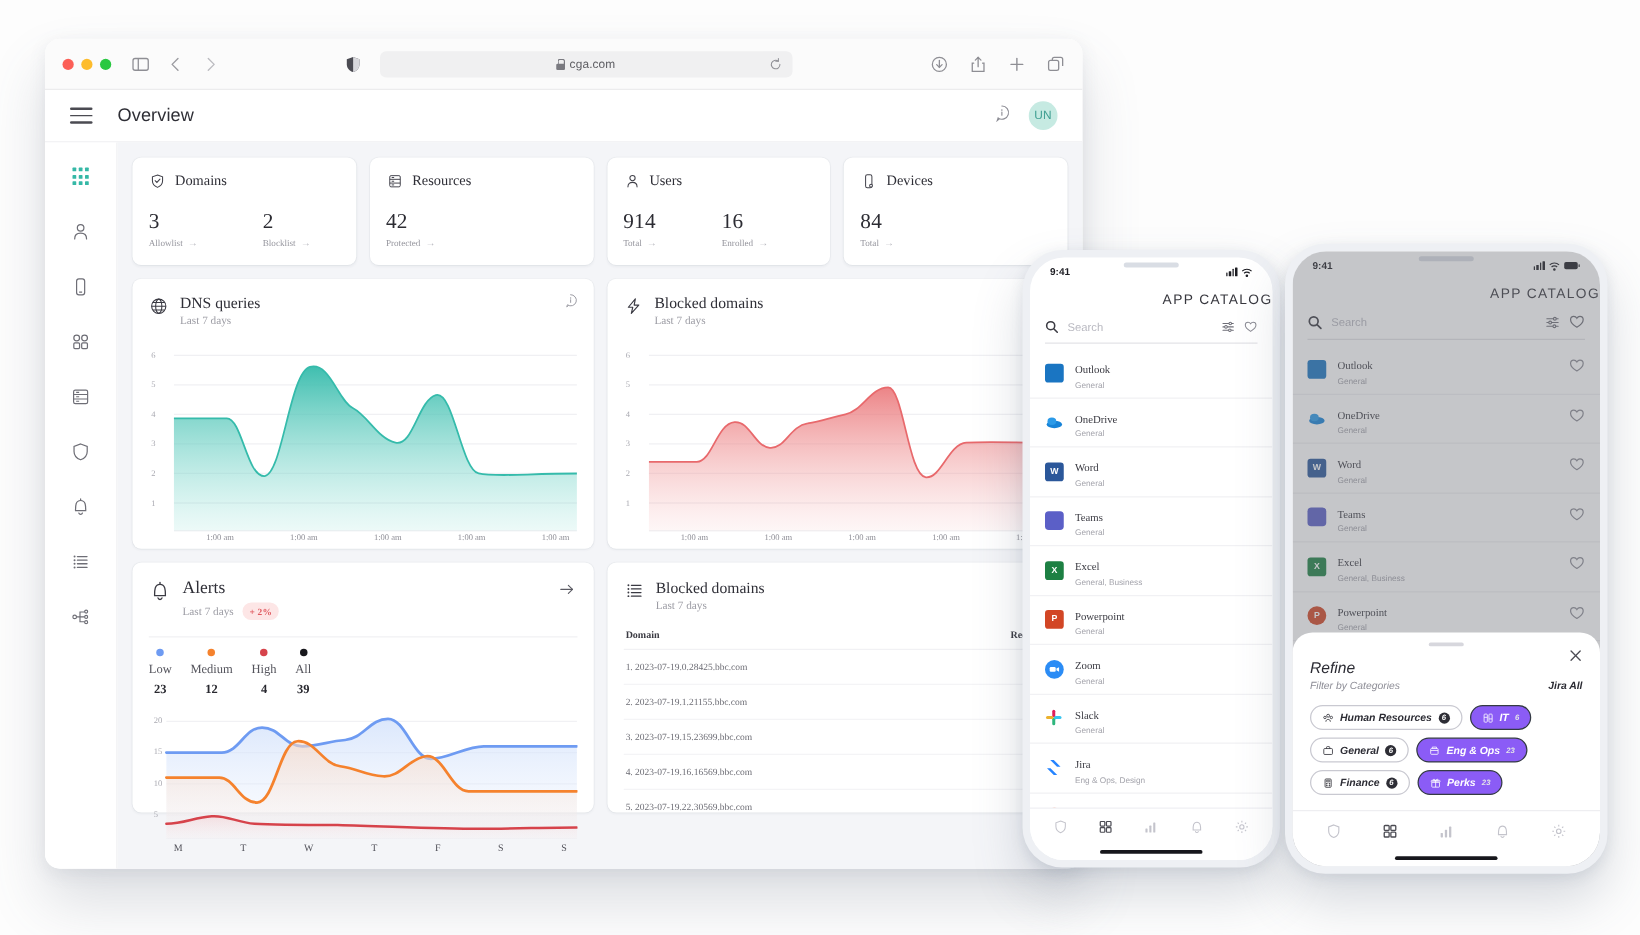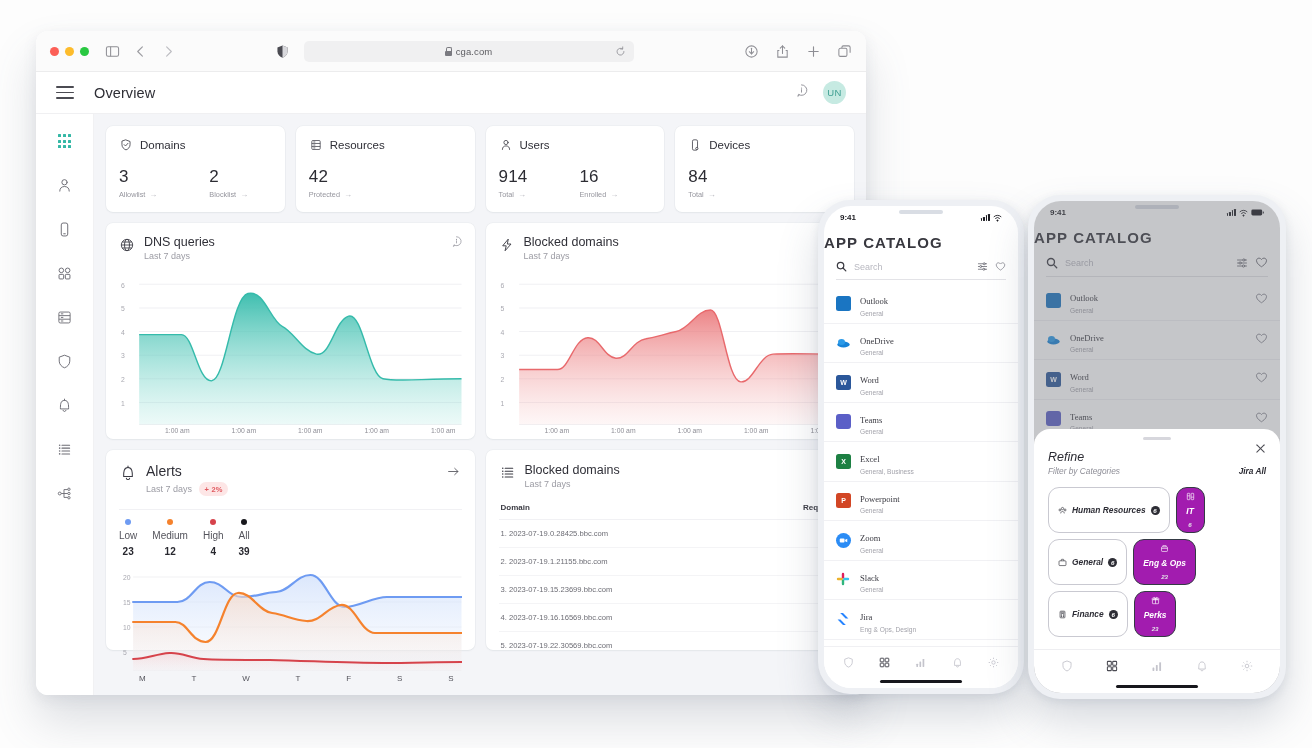--- a/index.html
+++ b/index.html
@@ -72,20 +72,21 @@
     padding-top: 16px; gap: 22px; flex: 0 0 58px;
   }
   .sb-item { width: 22px; height: 22px; display: flex; align-items: center; justify-content: center; color: #6e6e76; }
   .dotgrid { display: grid; grid-template-columns: repeat(3, 3px); gap: 2.4px; }
   .dotgrid i { width: 3px; height: 3px; background: #35b8a6; border-radius: .5px; display:block; }
 
   .content { flex: 1; background: #f4f5f8; padding: 12px 12px 0 12px; overflow: hidden; }
   .card {
     background: #fff; border-radius: 7px;
     box-shadow: 0 1px 2px rgba(40,50,70,.05), 0 0 0 .7px rgba(40,50,70,.035);
+    font-family: Liberation Serif, serif;
   }
 
   
   .stats { display: flex; gap: 11px; }
   .stat { flex: 1; padding: 12px 13px 13px; height: 86px; position: relative; }
   .stat-head { display: flex; align-items: center; gap: 7px; }
   .stat-title { font-size: 11.5px; color: #2f2f37; }
   .stat-vals { display: flex; gap: 52px; margin-top: 16px; }
   .stat-num { font-size: 17px; color: #2c2c33; font-weight: 400; line-height: 1.05; letter-spacing: .2px; }
   .stat-sub { font-size: 7.3px; color: #96969e; margin-top: 4px; display: flex; align-items: center; gap: 4px; }
@@ -151,22 +152,22 @@
     width: 44px; height: 3.5px; background: #d9dde4; border-radius: 3px; z-index: 4;
   }
   .statusbar {
     display: flex; align-items: center; justify-content: space-between;
     padding: 7px 16px 3px; font-size: 8px; font-weight: bold; color: #1c1c22;
   }
   .sb-right { display: flex; align-items: center; gap: 3px; }
   .bars { display: flex; align-items: flex-end; gap: 1px; }
   .bars i { width: 1.6px; background: #1c1c22; display: block; border-radius: .4px; }
   .ph-title {
-    text-align: left; font-size: 15px; color: #38383f;
-    letter-spacing: 1.1px; padding: 9px 0 10px; font-weight: bold;
+    text-align: right; font-size: 11px; color: #38383f;
+    letter-spacing: 1.1px; padding: 9px 0 10px;
   }
   .ph-search {
     margin: 0 12px; display: flex; align-items: center; gap: 7px;
     padding-bottom: 7px; border-bottom: 1px solid #e3e3e7;
   }
   .ph-search .sph { flex: 1; font-size: 9px; color: #b8b8c0; }
   .applist { margin-top: 4px; }
   .approw {
     display: flex; align-items: center; gap: 9px;
     padding: 6px 12px; border-bottom: 1px solid #f1f1f4; min-height: 32px;
@@ -195,21 +196,21 @@
   .sheet-title { font-size: 12.5px; color: #2b2b33; margin-top: 10px; }
   .sheet-rowsub { display: flex; align-items: baseline; justify-content: space-between; margin-top: 2px; }
   .sheet-sub { font-size: 8.3px; color: #8e8e97; }
   .clear-all { font-size: 8.3px; color: #2b2b33; font-weight: bold; }
   .chips { display: flex; flex-wrap: wrap; gap: 6px; margin-top: 11px; }
   .chip {
     display: flex; align-items: center; gap: 5px;
     border-radius: 11px; padding: 4px 9px; font-size: 8.4px; font-weight: bold;
   }
   .chip.light { background: #fff; border: 1px solid #c9c9d1; color: #2d2d35; }
-  .chip.dark { background: #a21caf; border: 1px solid #343a44; color: #fff; flex-direction: column; }
+  .chip.dark { background: #8b5cf6; border: 1px solid #343a44; color: #fff; }
   .chip .cnt {
     font-size: 6.2px; font-weight: bold;
   }
   .chip.light .cnt {
     background: #2d2d35; color: #fff; border-radius: 50%;
     width: 9px; height: 9px; display: flex; align-items: center; justify-content: center;
   }
   .chip.dark .cnt { color: #e3e4e8; }
   .sheet-tabbar {
     display: flex; align-items: center; justify-content: space-around;

